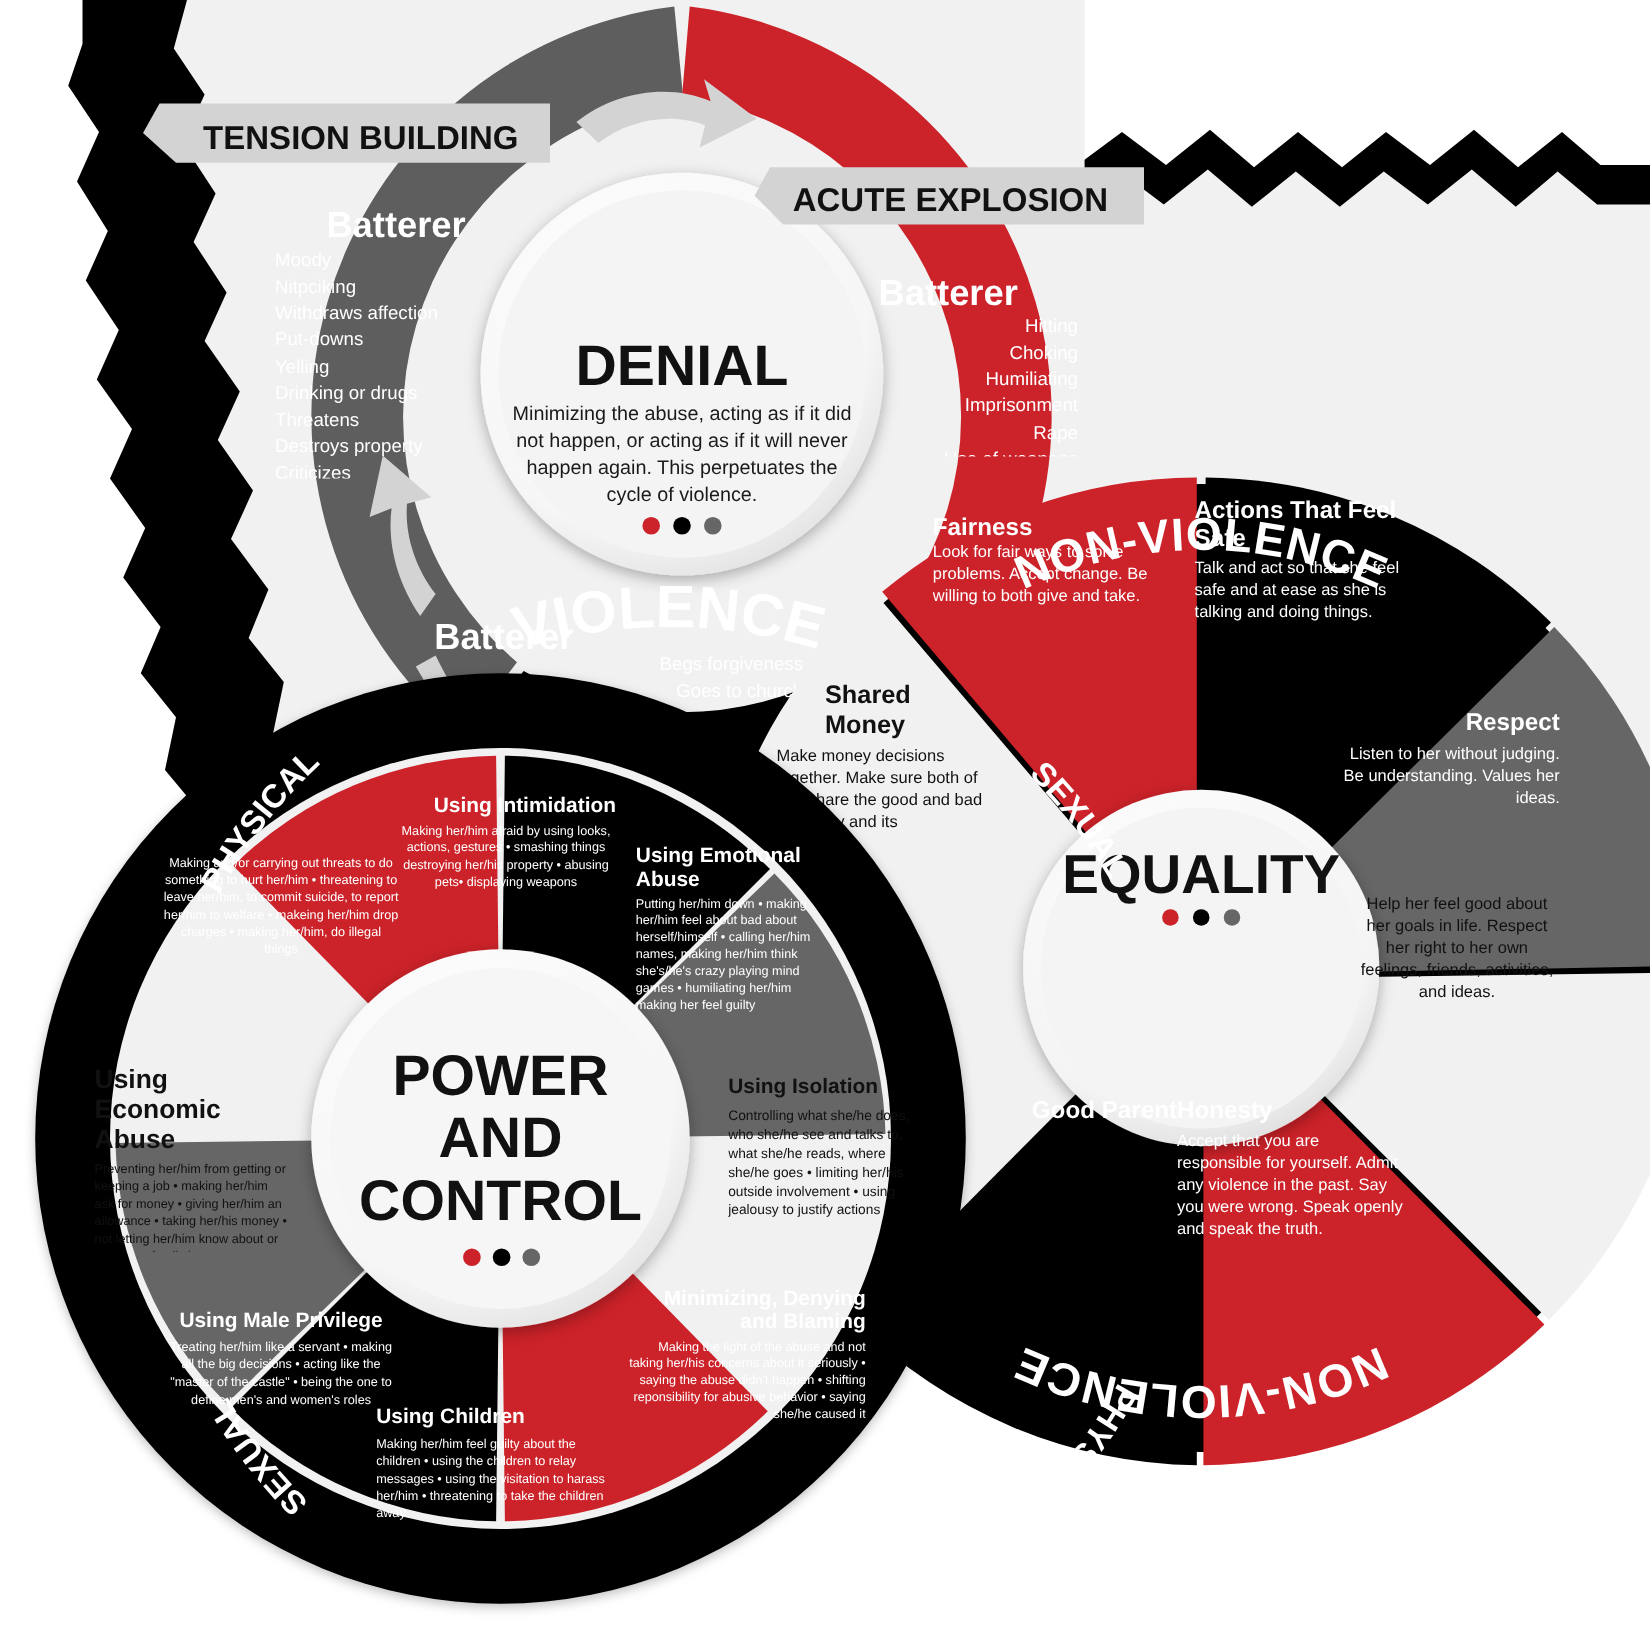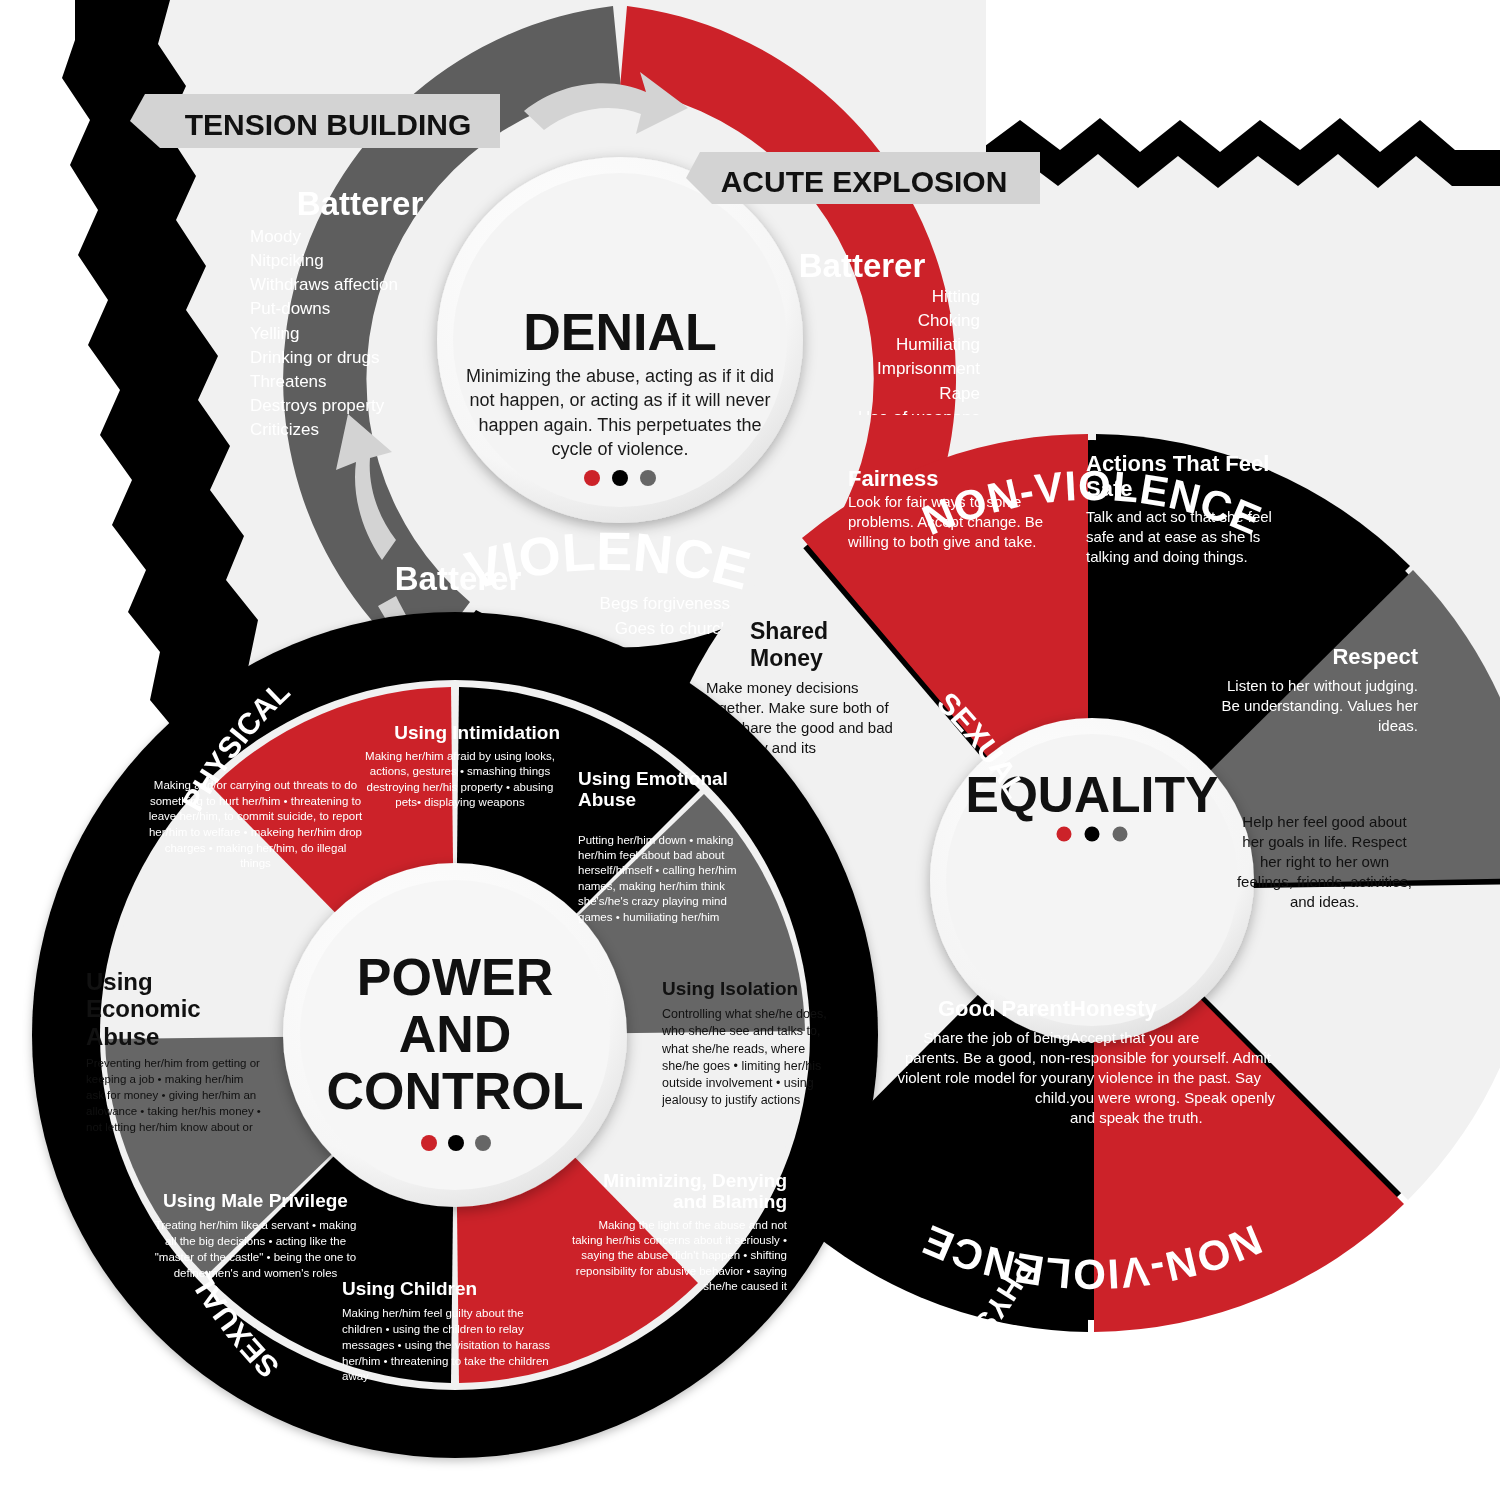--- a/index.html
+++ b/index.html
@@ -198,21 +198,20 @@
       <foreignObject x="1070" y="996" width="210" height="160">
         <div xmlns="http://www.w3.org/1999/xhtml" style="font-family:'Liberation Sans',sans-serif;color:#ffffff;">
           <div style="font-size:22px;font-weight:bold;margin-bottom:6px;"><span>Honesty</span></div>
           <div style="font-size:15px;line-height:1.34;"><span>Accept that you are responsible for yourself. Admit any violence in the past. Say you were wrong. Speak openly and speak the truth.</span></div>
         </div>
       </foreignObject>
 
       <foreignObject x="880" y="996" width="190" height="160">
         <div xmlns="http://www.w3.org/1999/xhtml" style="font-family:'Liberation Sans',sans-serif;color:#ffffff;text-align:right;">
           <div style="font-size:22px;font-weight:bold;margin-bottom:6px;"><span>Good Parent</span></div>
-          <div style="font-size:15px;line-height:1.34;"><span>Share the job of being parents. Be a good, non-violent role model for your child.</span></div>
         </div>
       </foreignObject>
 
       <foreignObject x="706" y="618" width="200" height="150">
         <div xmlns="http://www.w3.org/1999/xhtml" style="font-family:'Liberation Sans',sans-serif;color:#111;">
           <div style="font-size:23px;font-weight:bold;margin-bottom:6px;margin-left:44px;"><span>Shared Money</span></div>
           <div style="font-size:15px;line-height:1.34;"><span>Make money decisions together. Make sure both of you share the good and bad of money and its</span></div>
         </div>
       </foreignObject>
     </g>
@@ -272,21 +271,21 @@
 
       <foreignObject x="360" y="722" width="200" height="150">
         <div xmlns="http://www.w3.org/1999/xhtml" style="font-family:'Liberation Sans',sans-serif;color:#ffffff;text-align:center;">
           <div style="font-size:19px;font-weight:bold;margin-bottom:5px;text-align:right;"><span>Using Intimidation</span></div>
           <div style="font-size:11.5px;line-height:1.34;"><span>Making her/him afraid by using looks, actions, gestures • smashing things destroying her/his property • abusing pets• displaying weapons</span></div>
         </div>
       </foreignObject>
 
       <foreignObject x="578" y="768" width="160" height="160">
         <div xmlns="http://www.w3.org/1999/xhtml" style="font-family:'Liberation Sans',sans-serif;color:#ffffff;">
-          <div style="font-size:19px;font-weight:bold;line-height:1.12;margin-bottom:22px;"><span>Using Emotional Abuse</span></div>
+          <div style="font-size:19px;font-weight:bold;line-height:1.12;margin-bottom:4px;"><span>Using Emotional Abuse</span></div>
           <div style="font-size:11.5px;line-height:1.34;"><span>Putting her/him down • making her/him feel about bad about herself/himself • calling her/him names, making her/him think she's/he's crazy playing mind games • humiliating her/him making her feel guilty</span></div>
         </div>
       </foreignObject>
 
       <foreignObject x="662" y="978" width="165" height="160">
         <div xmlns="http://www.w3.org/1999/xhtml" style="font-family:'Liberation Sans',sans-serif;color:#111;">
           <div style="font-size:19px;font-weight:bold;margin-bottom:6px;"><span>Using Isolation</span></div>
           <div style="font-size:12.5px;line-height:1.38;"><span>Controlling what she/he does, who she/he see and talks to, what she/he reads, where she/he goes • limiting her/his outside involvement • using jealousy to justify actions</span></div>
         </div>
       </foreignObject>

